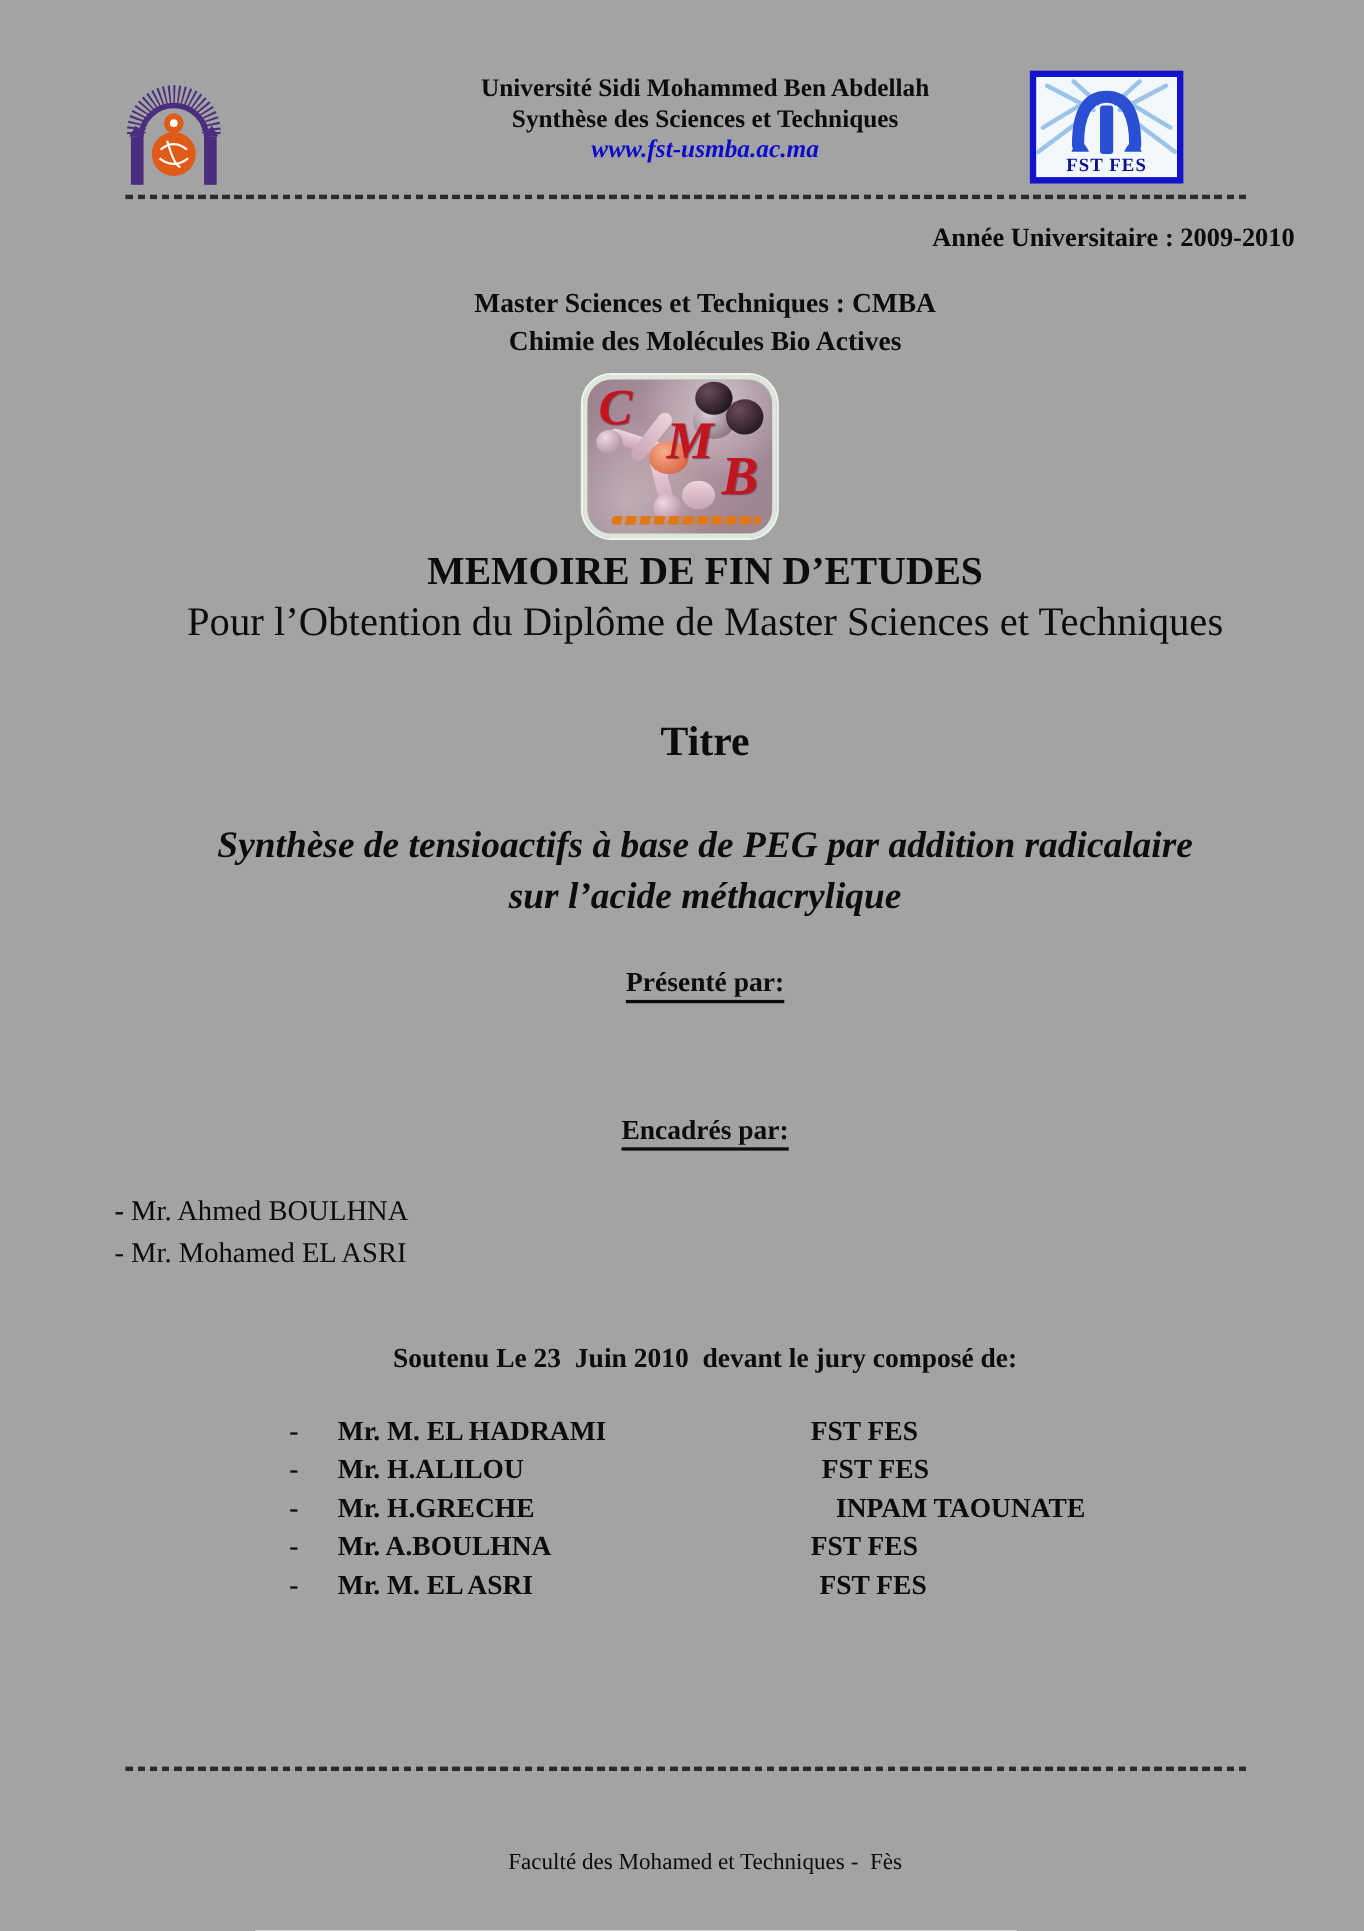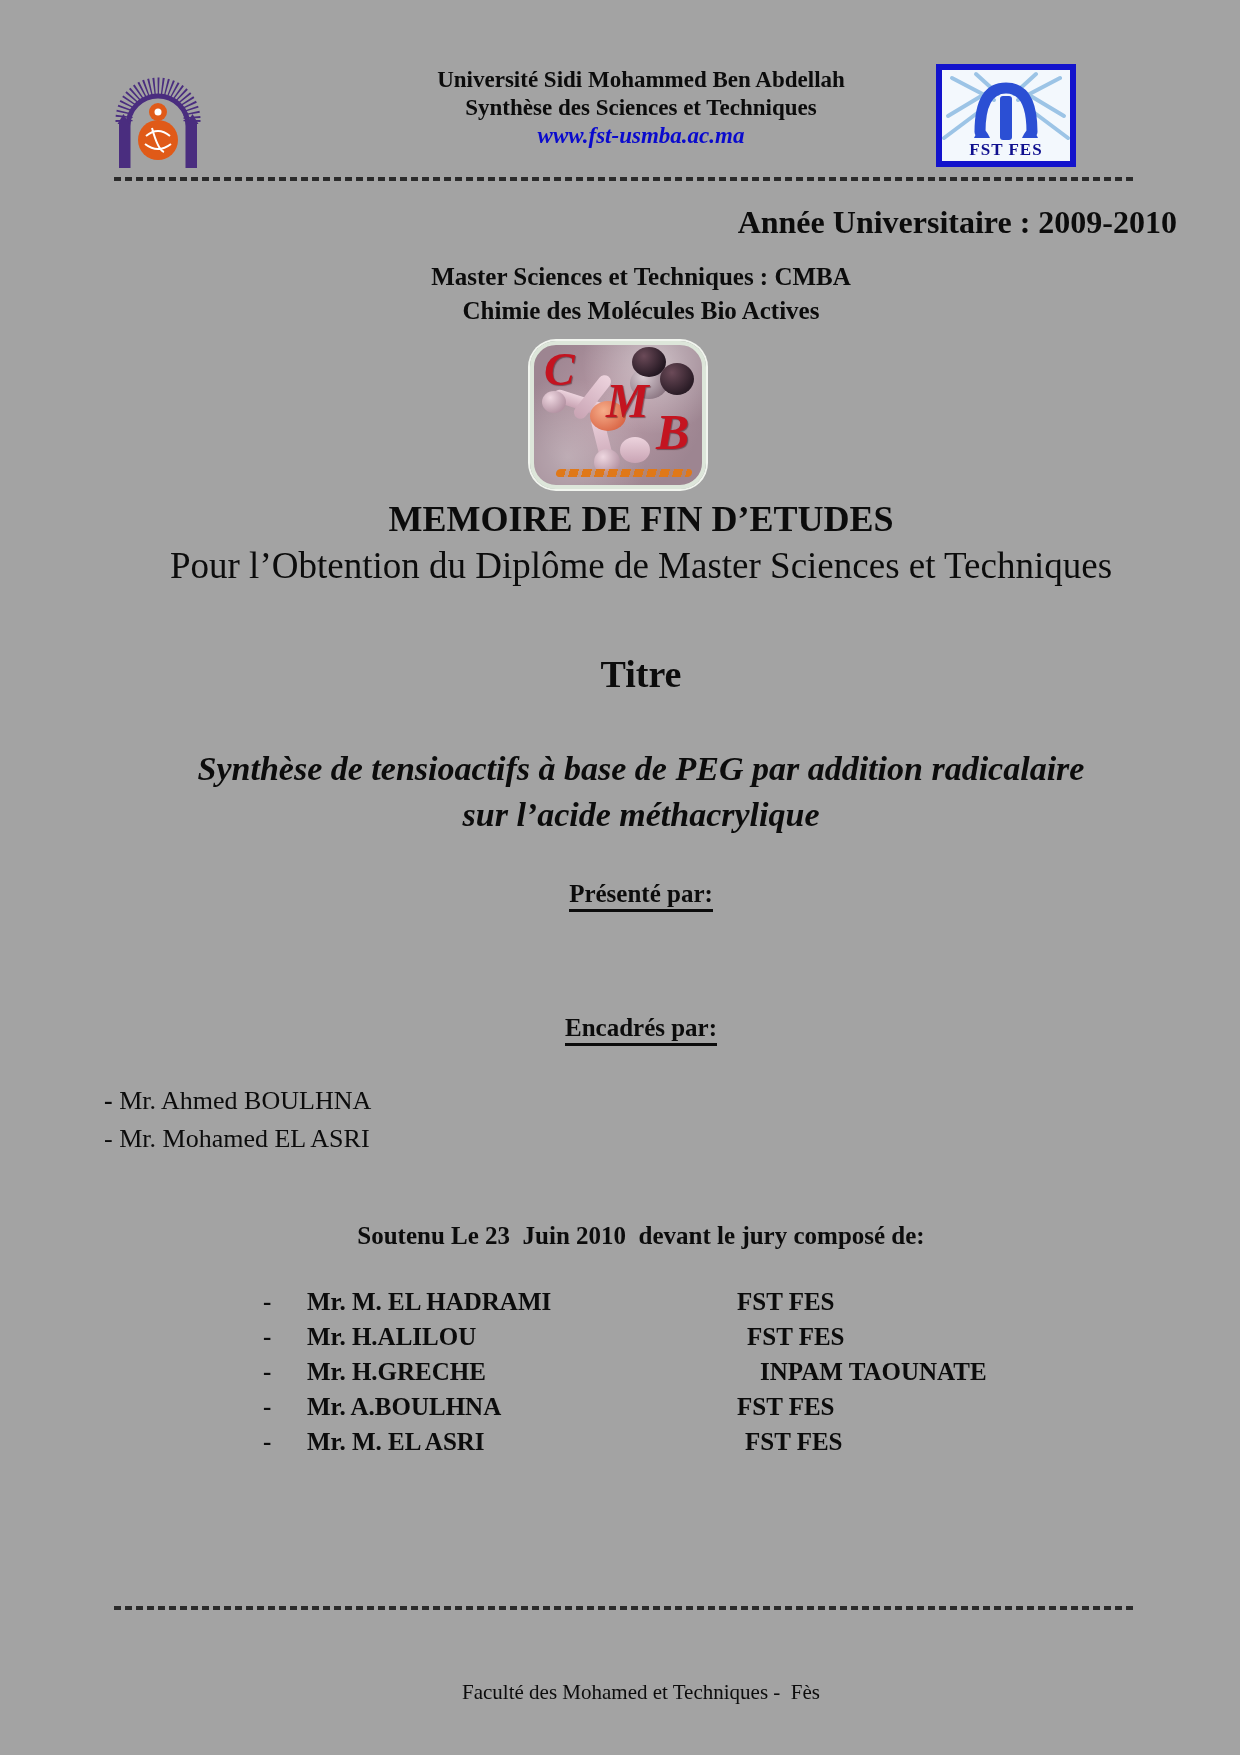--- a/index.html
+++ b/index.html
@@ -5,21 +5,21 @@
   html,body{margin:0;padding:0;background:#ffffff;}
   .page{position:relative;width:1240px;height:1755px;background:#a3a3a3;
         font-family:"Liberation Serif", serif;color:#0c0c0c;overflow:hidden;padding-left:42px;}
   .abs{position:absolute;}
   .ctr{left:0;right:0;text-align:center;}
 
   
   .hdr-line{font-weight:bold;font-size:23px;line-height:28px;}
   .hdr-web{font-weight:bold;font-style:italic;font-size:23px;line-height:28px;color:#0a0acd;}
   .dashes{height:4px;background:repeating-linear-gradient(90deg,#2b2b2b 0 7px,transparent 7px 11px);}
-  .annee{font-weight:bold;font-size:32px;text-align:right;}
+  .annee{font-weight:bold;font-size:24px;text-align:right;}
 
   .program{font-weight:bold;font-size:25px;line-height:34px;}
 
   
   .cmb{left:530px;top:341px;width:168px;height:140px;border-radius:26px;
        background:
          radial-gradient(circle at 72% 12%, rgba(255,255,255,.45), transparent 42%),
          radial-gradient(circle at 20% 80%, rgba(255,255,255,.30), transparent 45%),
          radial-gradient(circle at 50% 45%, #b89aa6, #9d8591 75%);
        border:4px solid #dde6da;box-shadow:0 0 0 2px #f2f5ef;overflow:hidden;}

